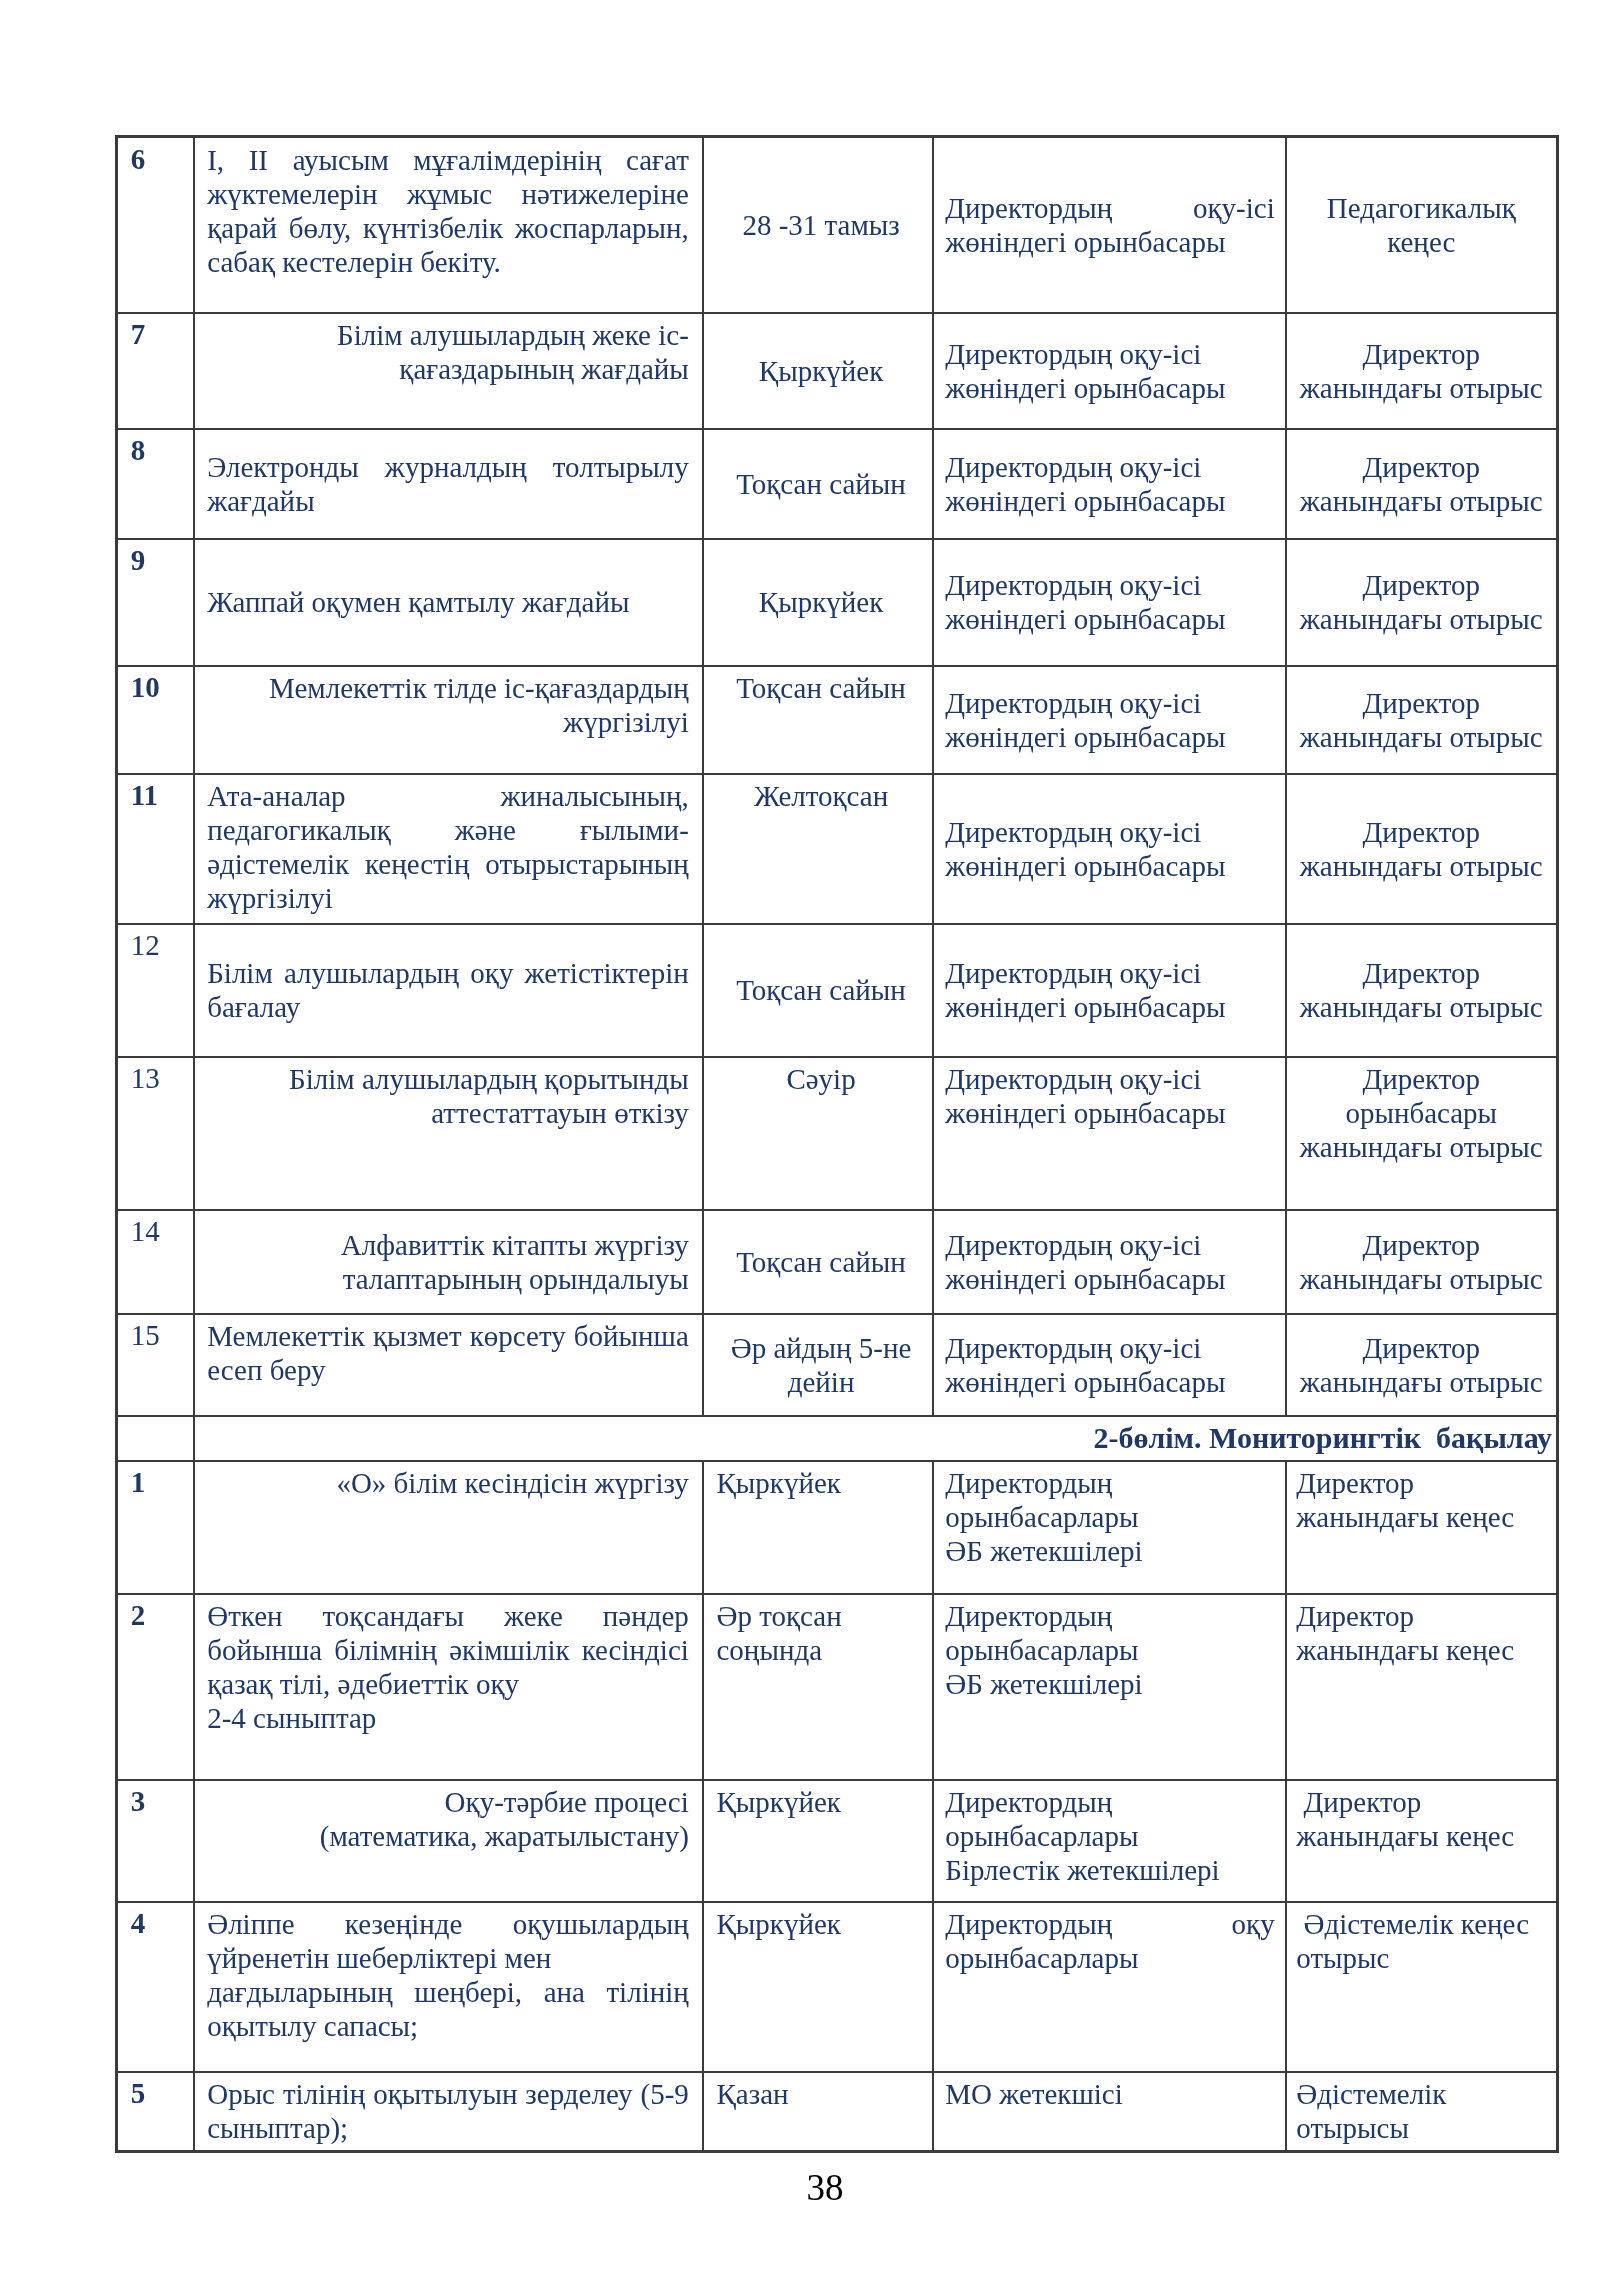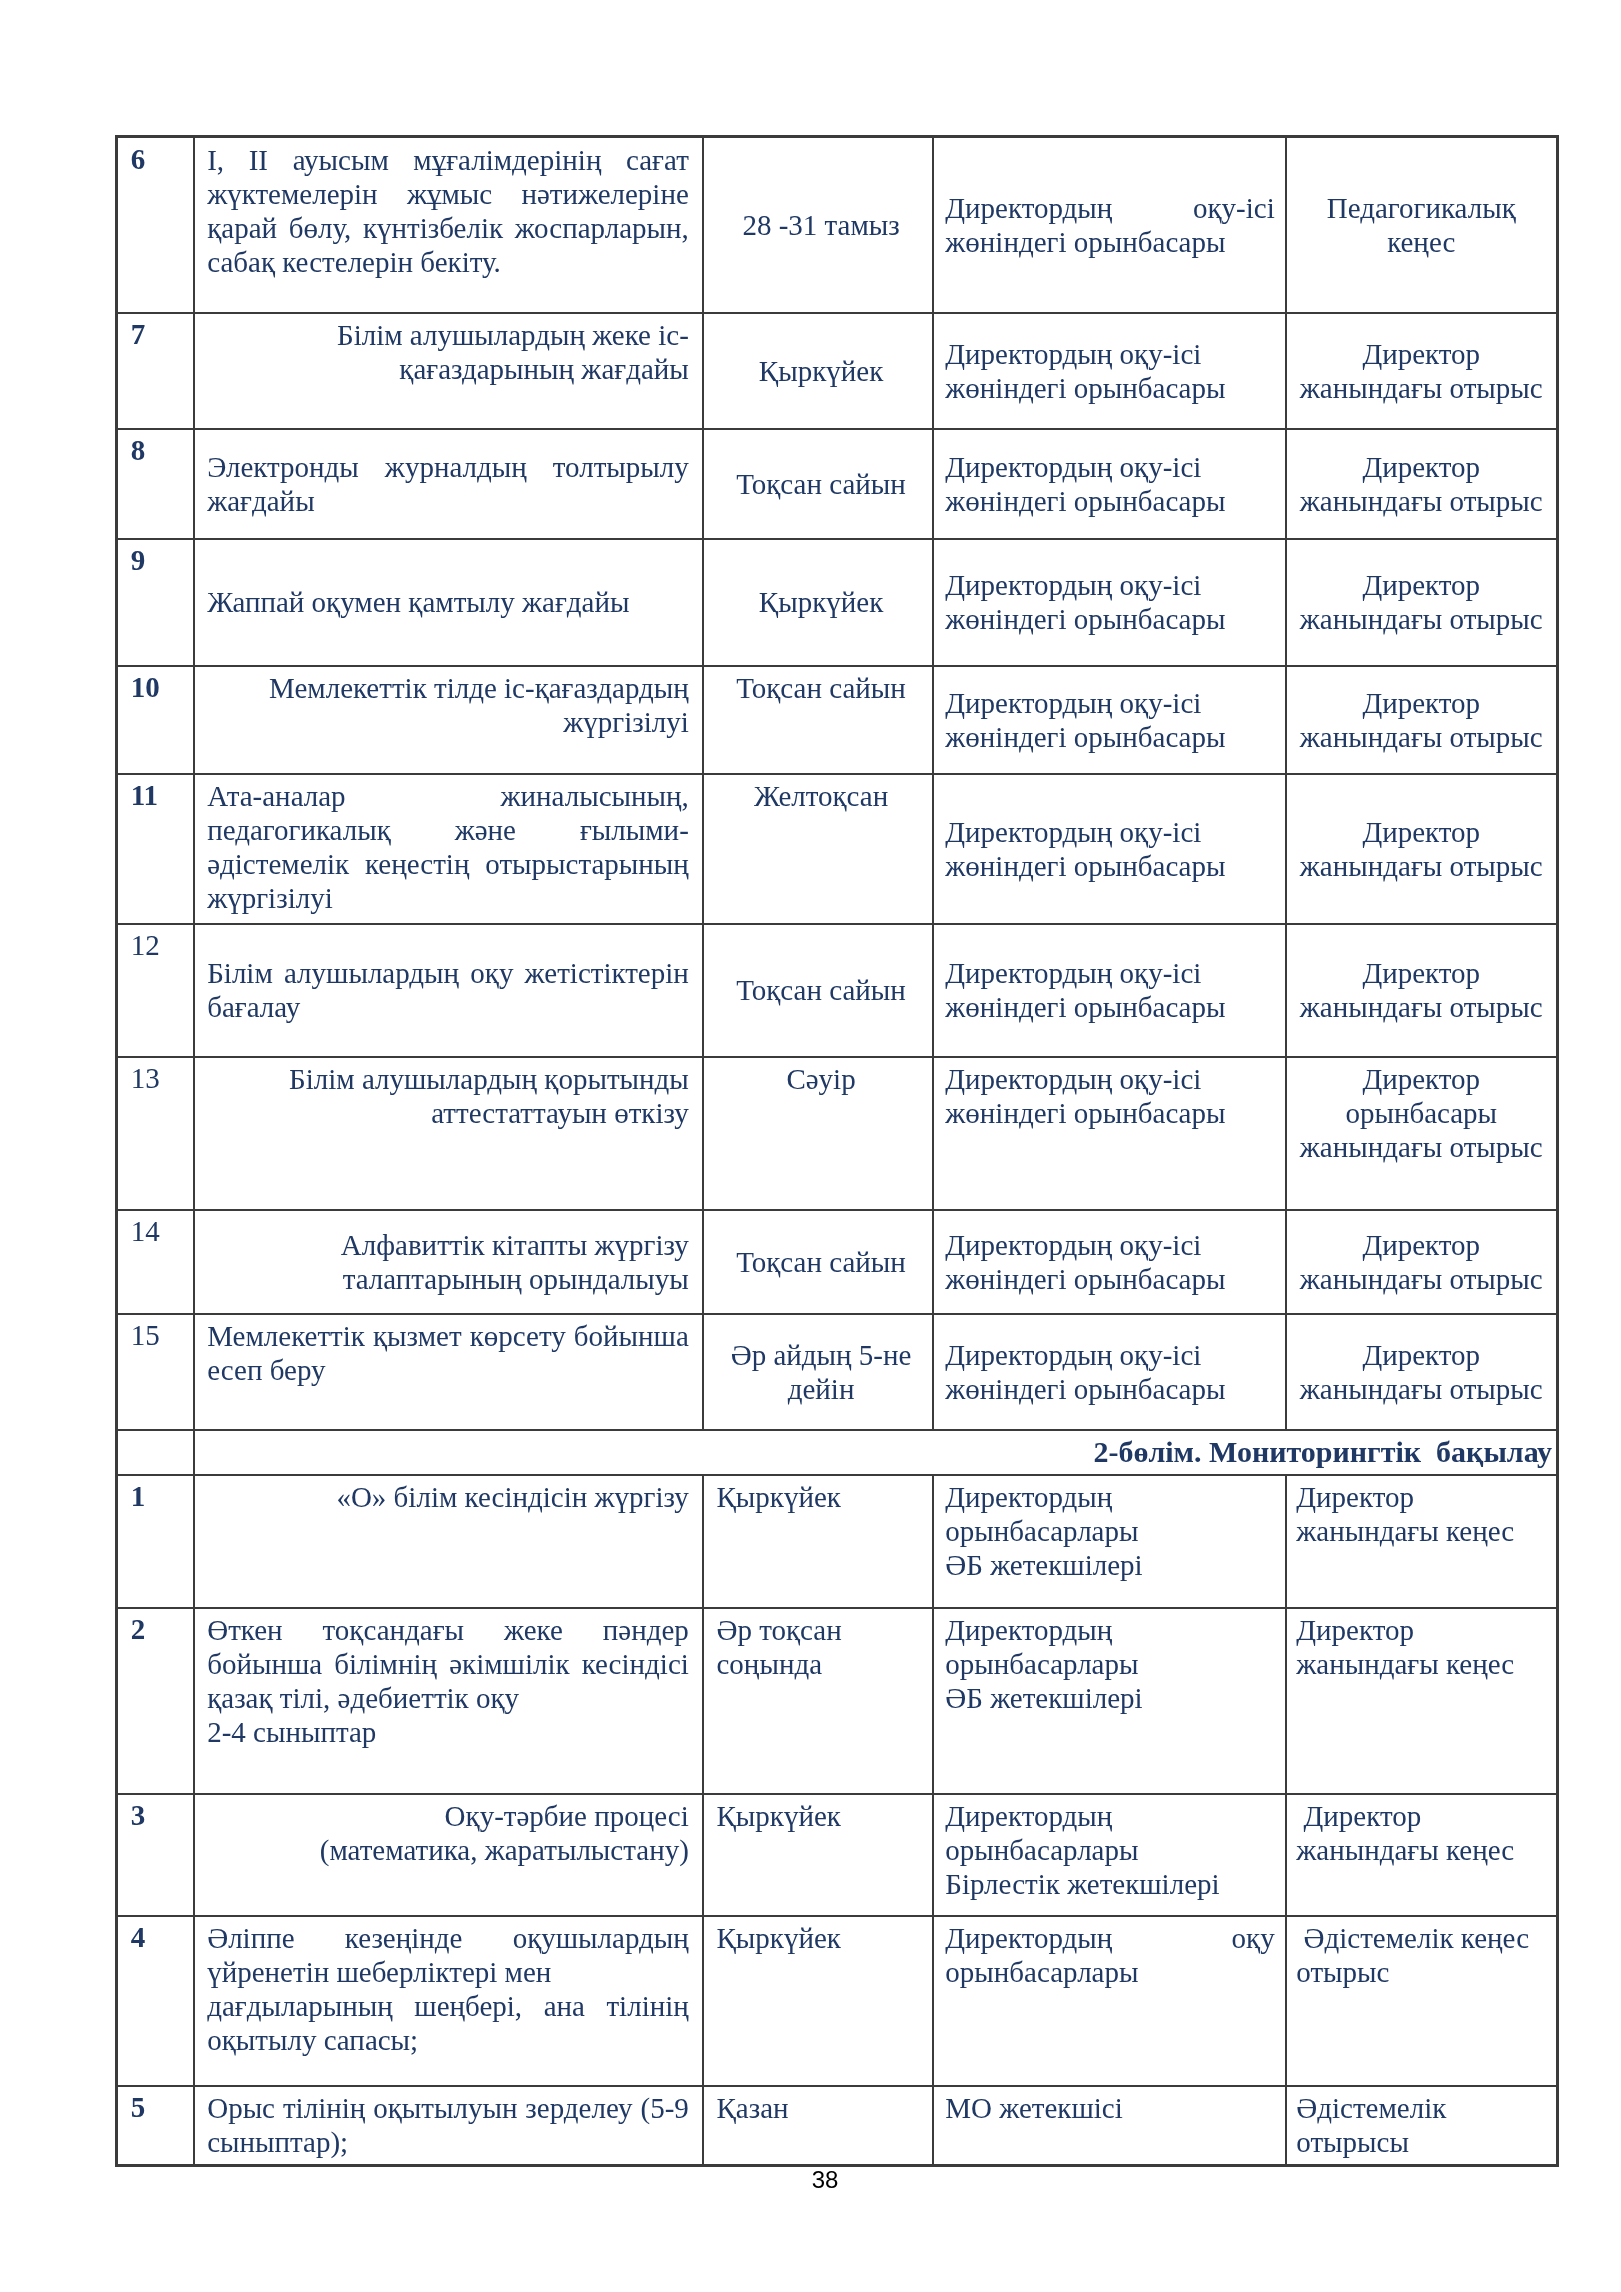--- a/index.html
+++ b/index.html
@@ -35,29 +35,29 @@
   tr.s2 td.date, tr.s2 td.venue { text-align:left; }
   tr.sechead td {
     font-weight:bold; text-align:right; vertical-align:middle;
     white-space:pre-wrap; padding:1px 3.9px; font-size:30px;
   }
   
   #tb tr:nth-child(1){height:176px} #tb tr:nth-child(2){height:116px}
   #tb tr:nth-child(3){height:110px} #tb tr:nth-child(4){height:127px}
   #tb tr:nth-child(5){height:108px} #tb tr:nth-child(6){height:150px}
   #tb tr:nth-child(7){height:133px} #tb tr:nth-child(8){height:153px}
-  #tb tr:nth-child(9){height:104px} #tb tr:nth-child(10){height:116px}
+  #tb tr:nth-child(9){height:104px} #tb tr:nth-child(10){height:102px}
   #tb tr:nth-child(11){height:45px} #tb tr:nth-child(12){height:133px}
   #tb tr:nth-child(13){height:186px} #tb tr:nth-child(14){height:122px}
   #tb tr:nth-child(15){height:170px} #tb tr:nth-child(16){height:76px}
   .pagenum {
     position:absolute; top:2166px; left:0; right:0;
     text-align:center; text-indent:29px;
-    font-family:Liberation Sans, sans-serif;
-    font-size:24px; color:#000000;
+    font-family:Liberation Serif, serif;
+    font-size:37px; color:#000000;
   }
 </style>
 </head>
 <body>
 
 <div class="page">
   <table class="plan">
     <colgroup>
       <col style="width:77px">
         <col style="width:509px">

